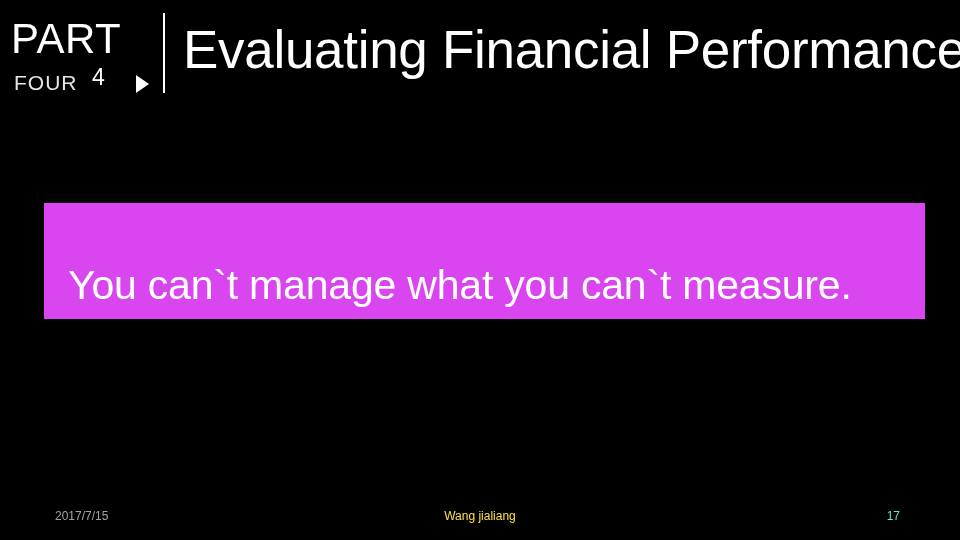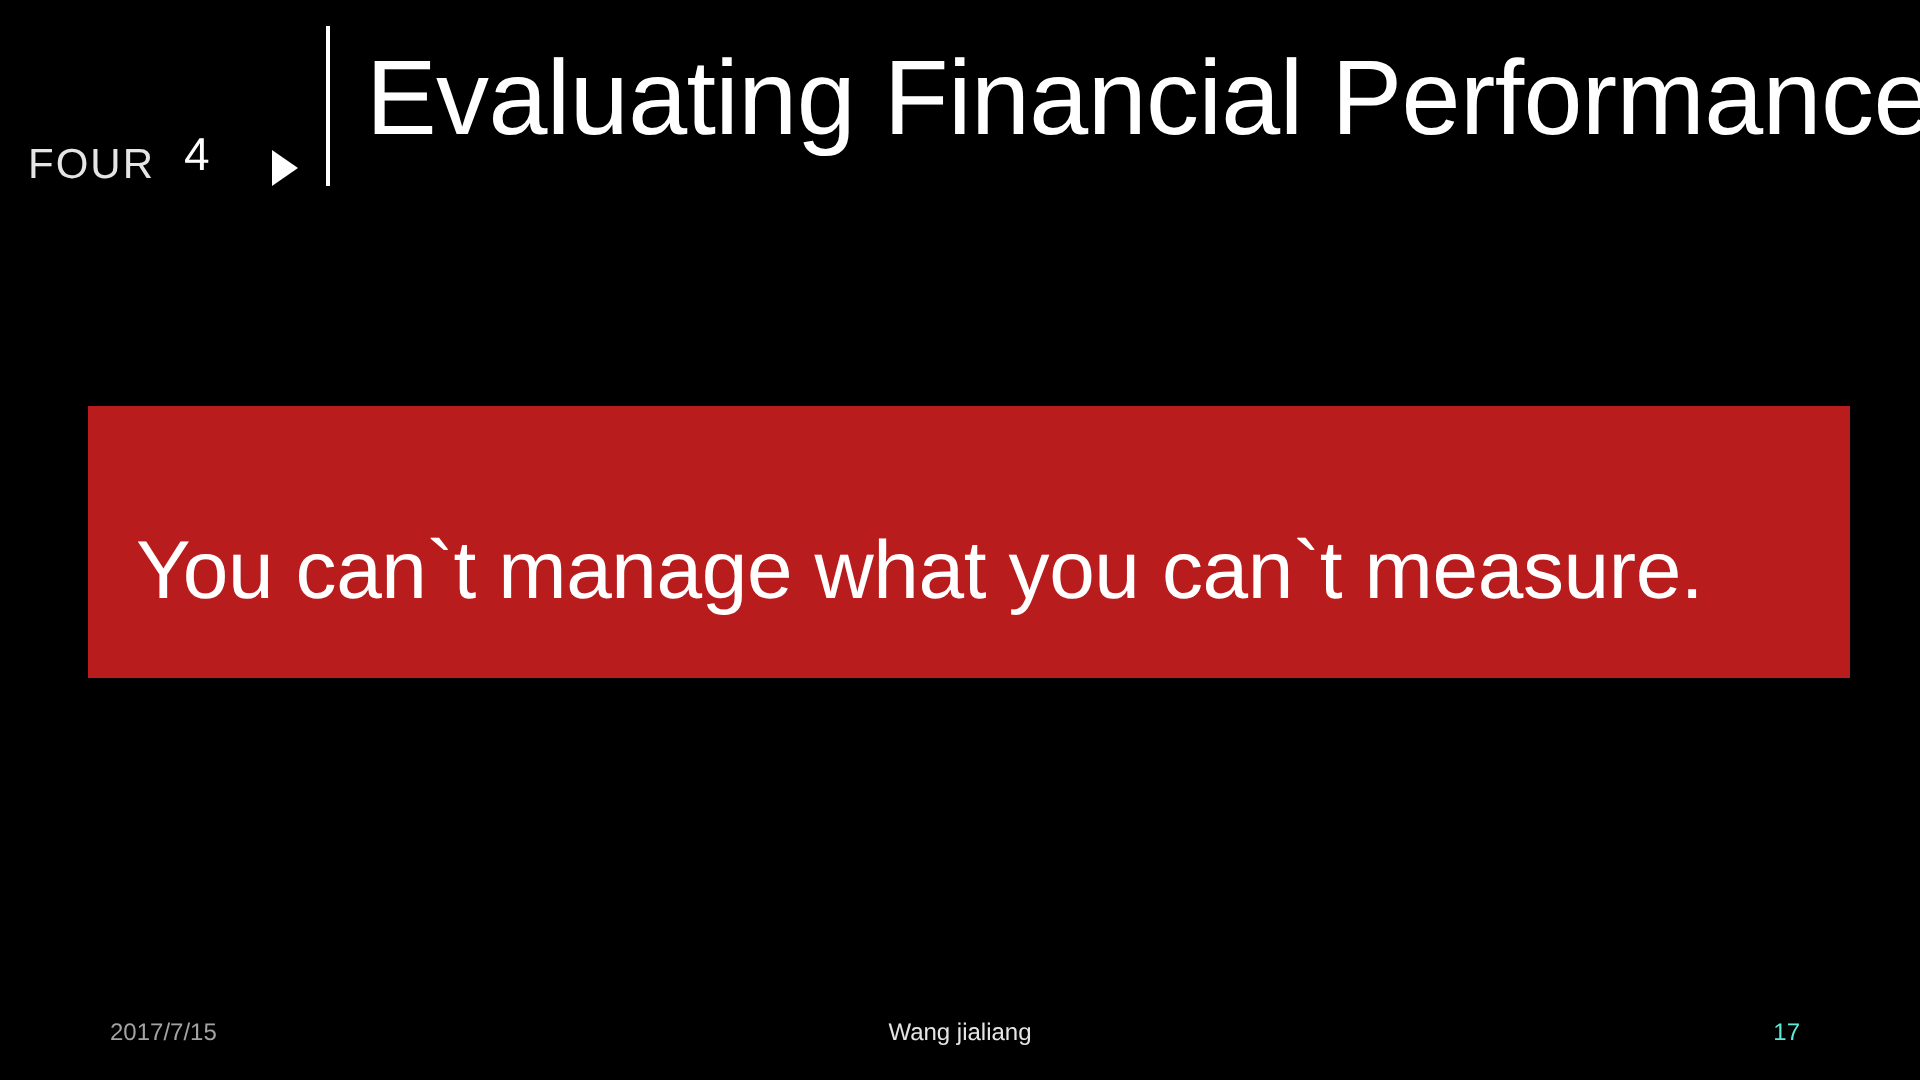--- a/index.html
+++ b/index.html
@@ -92,22 +92,22 @@
     font-family: "Liberation Sans", sans-serif;
     letter-spacing: -0.3px;
   }
 
   
   .quote-banner {
     position: absolute;
     left: 44px;
     top: 203px;
     width: 881px;
-    height: 136px;
-    background: #b91c1c;
+    height: 116px;
+    background: #d946ef;
     display: flex;
     align-items: center;
   }
   .quote-text {
     position: absolute;
     left: 24px;
     top: 0;
     width: 857px;
     height: 164px;
     display: flex;
@@ -138,41 +138,42 @@
     font-family: "Liberation Sans", sans-serif;
   }
   .footer-author {
     position: absolute;
     left: 0;
     top: 8px;
     width: 960px;
     text-align: center;
     font-size: 12px;
     line-height: 16px;
-    color: #e5e5e5;
+    color: #fde047;
     font-family: "Liberation Sans", sans-serif;
   }
   .footer-page {
     position: absolute;
     right: 60px;
     top: 8px;
     font-size: 12px;
     line-height: 16px;
     color: #5eead4;
     font-family: "Liberation Sans", sans-serif;
   }
 </style>
 </head>
 <body>
 
 <div class="slide">
 
   <div class="header">
 
     <div class="part-block">
+      <div class="part-word">PART</div>
       <div class="part-ordinal">FOUR</div>
       <div class="part-number">4</div>
       <div class="part-arrow"></div>
     </div>
 
     <div class="header-divider"></div>
 
     <div class="slide-title">Evaluating Financial Performance</div>
   </div>
 

